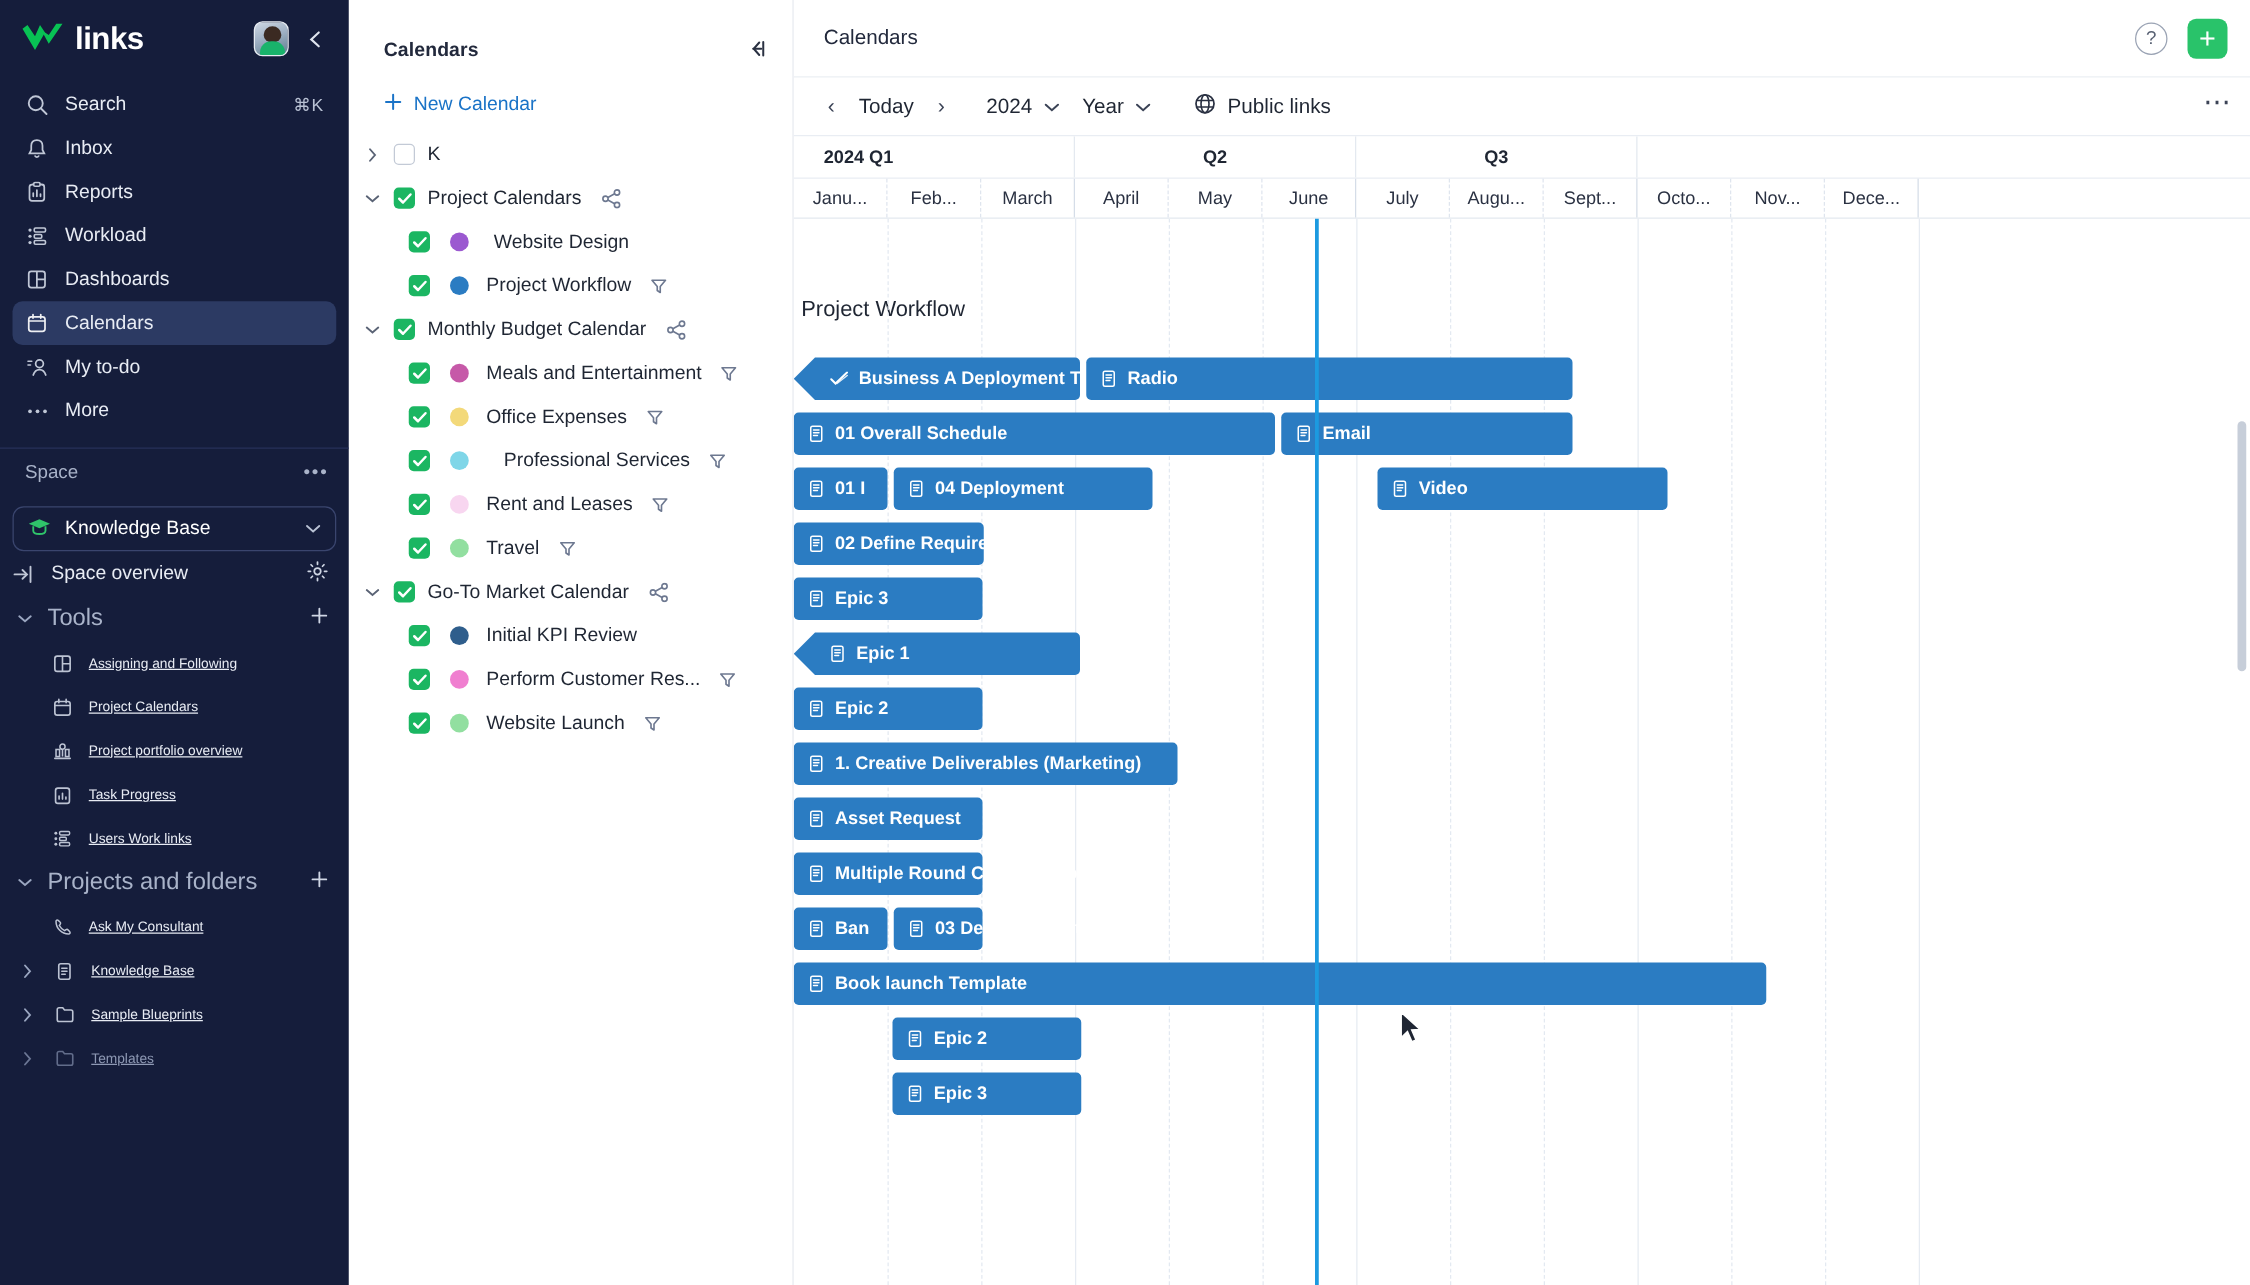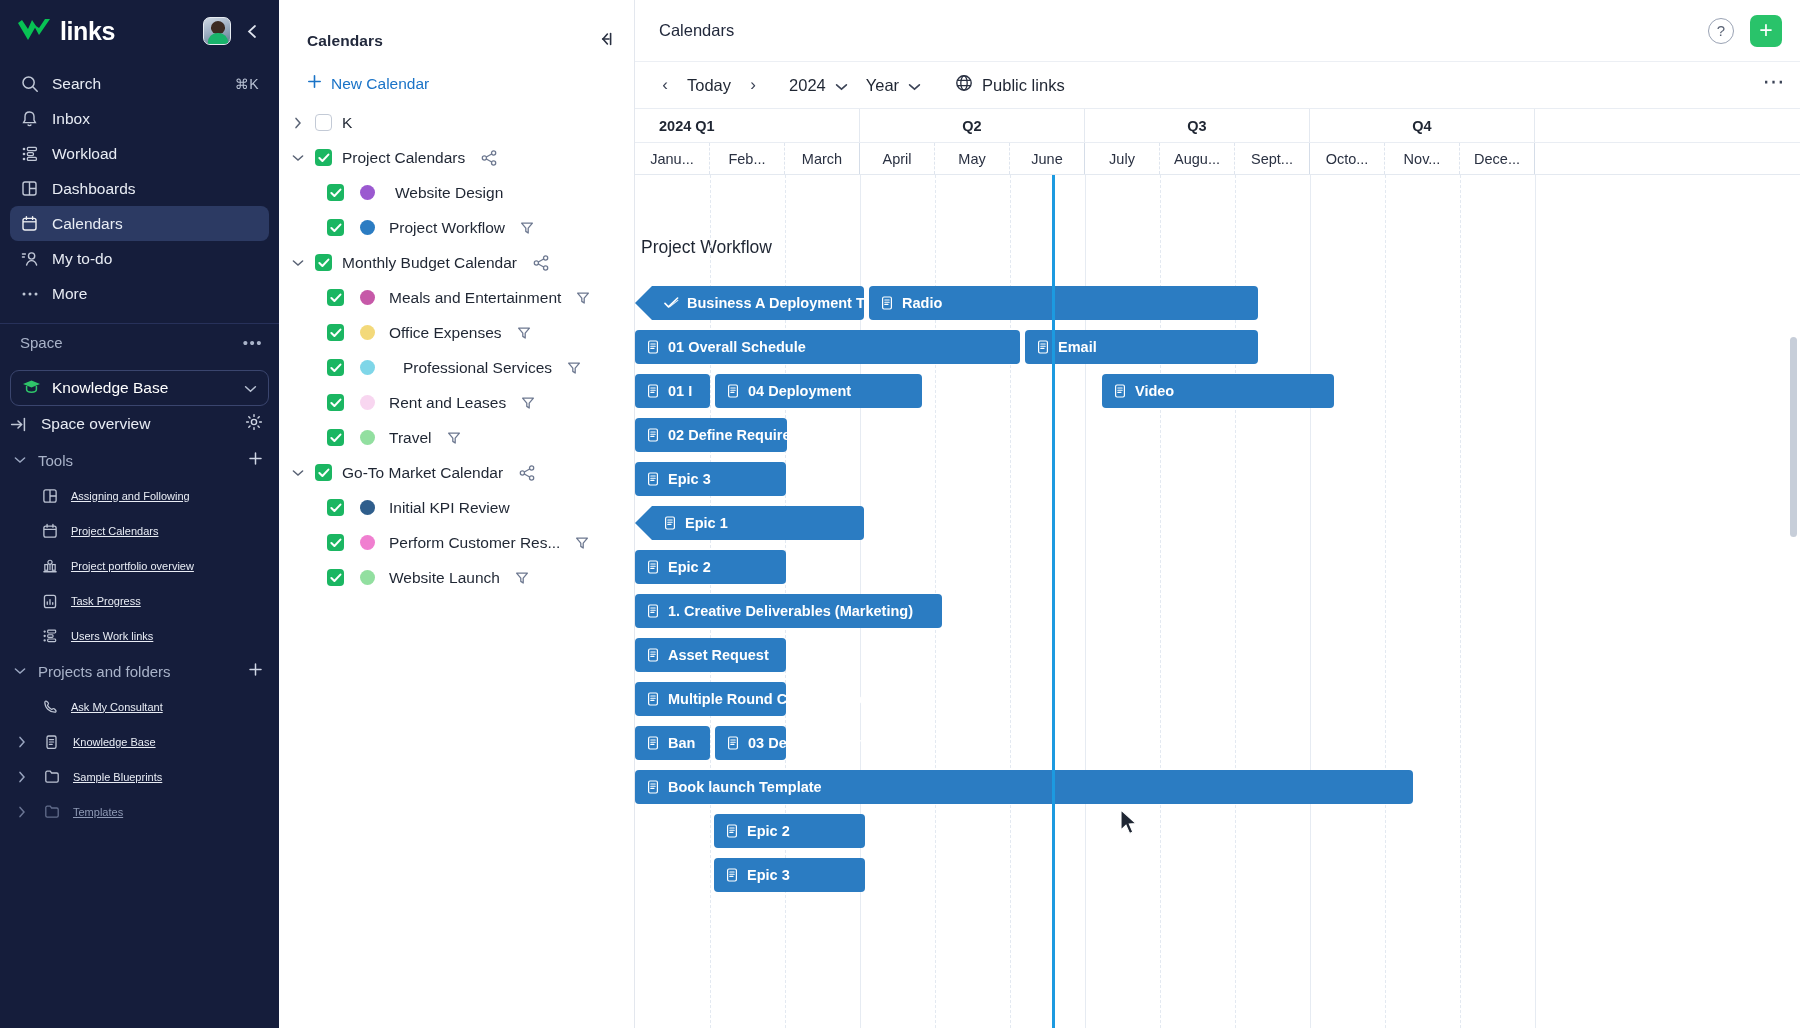--- a/index.html
+++ b/index.html
@@ -56,21 +56,21 @@
     border-radius: 9px; display:flex; align-items:center; gap:11px; padding: 0 11px; cursor:pointer;
   }
   .space-pill .name { flex:1; font-size:15.5px; color:#fff; }
   .cap-ic { color:#2fc46a; font-size:15px; }
 
   .row-line {
     display:flex; align-items:center; height:36px; padding:0 16px 0 10px; gap:12px;
     font-size:15.5px; color:#e8ecf4; cursor:pointer;
   }
   .row-line .lbl { flex:1; }
-  .grp-head { display:flex; align-items:center; height:36px; padding:0 16px 0 12px; gap:10px; color:#a9b3c9; font-size:15px; cursor:pointer;}
+  .grp-head { display:flex; align-items:center; height:36px; padding:0 16px 0 12px; gap:10px; color:#a9b3c9; font-size:19px; cursor:pointer;}
   .grp-head .lbl { flex:1; }
   .sub-row {
     display:flex; align-items:center; height:35px; padding:0 12px 0 40px; gap:12px;
     font-size:11px; color:#e8ecf4; cursor:pointer;text-decoration:underline;
   }
   .sub-row.with-caret { padding-left: 14px; }
   .caret-sm { width:16px; flex:0 0 16px; display:flex; align-items:center; justify-content:center; color:#9aa6c0; }
   .sub-row .sicon { width:19px; flex:0 0 19px; display:flex; align-items:center; justify-content:center; opacity:.9;}
   .fade { color:#8e99b4; }
 
@@ -203,20 +203,30 @@
       <div class="nav-item">
         <span class="nav-ic">
           <svg width="17" height="18" viewBox="0 0 17 18">
               <path d="M8.5 2 C5.6 2 4 4 4 6.6 V10 L2.6 12.6 H14.4 L13 10 V6.6 C13 4 11.4 2 8.5 2 Z" stroke="#cfd6e4" stroke-width="1.4" fill="none"></path>
               <path d="M6.8 14.4 a1.8 1.8 0 0 0 3.4 0" stroke="#cfd6e4" stroke-width="1.4" fill="none"></path>
             </svg>
         </span>
         <span class="nav-label">Inbox</span>
       </div>
 
+      <div class="nav-item">
+        <span class="nav-ic">
+          <svg width="17" height="18" viewBox="0 0 17 18">
+              <rect x="2.6" y="2.6" width="11.8" height="13" rx="2" stroke="#cfd6e4" stroke-width="1.4" fill="none"></rect>
+              <rect x="6" y="1" width="5" height="3" rx="1" stroke="#cfd6e4" stroke-width="1.3" fill="#151d3b"></rect>
+              <path d="M5.6 12 V9.4 M8.5 12 V7 M11.4 12 V10.2" stroke="#cfd6e4" stroke-width="1.4" stroke-linecap="round"></path>
+            </svg>
+        </span>
+        <span class="nav-label">Reports</span>
+      </div>
 
       <div class="nav-item">
         <span class="nav-ic">
           <svg width="18" height="18" viewBox="0 0 18 18">
               <circle cx="3" cy="4" r="1.3" fill="#cfd6e4"></circle>
               <circle cx="3" cy="9" r="1.3" fill="#cfd6e4"></circle>
               <circle cx="3" cy="14" r="1.3" fill="#cfd6e4"></circle>
               <rect x="6.4" y="2.4" width="9" height="3.2" rx="1" stroke="#cfd6e4" stroke-width="1.3" fill="none"></rect>
               <rect x="6.4" y="7.6" width="6" height="3" rx="1" stroke="#cfd6e4" stroke-width="1.3" fill="none"></rect>
               <rect x="6.4" y="12.4" width="9" height="3" rx="1" stroke="#cfd6e4" stroke-width="1.3" fill="none"></rect>
@@ -718,23 +728,20 @@
       <div class="gantt-head">
         <div class="qrow" id="quarter-row">
             <div class="qcell first" style="width: 225px; flex: 0 0 225px;">
               <span>2024 Q1</span>
             </div>
             <div class="qcell" style="width: 225px; flex: 0 0 225px;">
               <span>Q2</span>
             </div>
             <div class="qcell" style="width: 225px; flex: 0 0 225px;">
               <span>Q3</span>
-            </div>
-            <div class="qcell" style="width: 225px; flex: 0 0 225px;">
-              <span>Q4</span>
             </div>
           </div>
         <div class="mrow" id="month-row">
             <div class="mcell" style="width: 75px; flex: 0 0 75px;">
               <span>Janu...</span>
             </div>
             <div class="mcell" style="width: 75px; flex: 0 0 75px;">
               <span>Feb...</span>
             </div>
             <div class="mcell qend" style="width: 75px; flex: 0 0 75px;">

